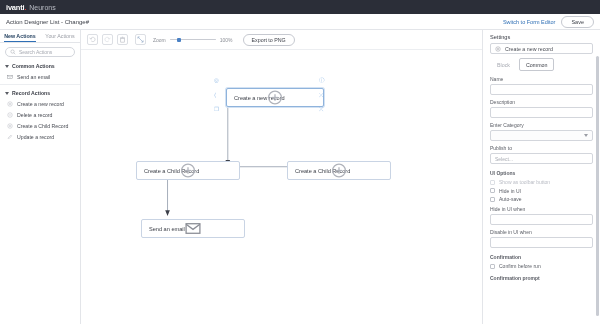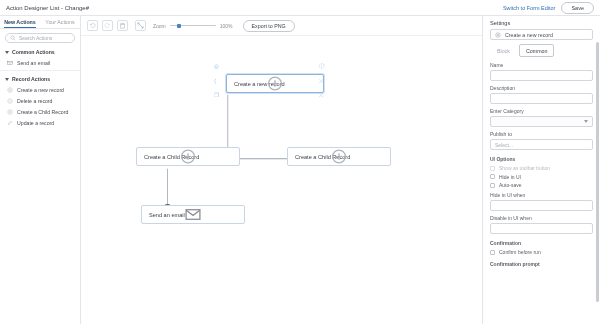--- a/index.html
+++ b/index.html
@@ -158,20 +158,24 @@
   .scrollbar {
     position: absolute; right: 1.5px; top: 26px; width: 2.5px; height: 260px;
     background: #c9ccd3; border-radius: 2px; cursor: pointer;
   }
 </style>
 </head>
 <body>
 
 <div class="app">
 
+  <div class="brandbar">
+    <span class="brand-ivanti"><span>ivanti</span><span class="brand-dot">.</span></span>
+    <span class="brand-neurons">Neurons</span>
+  </div>
 
   <div class="titlebar">
     <span class="crumb">Action Designer List - Change#</span>
     <span class="title-actions">
       <span class="link-btn">Switch to Form Editor</span>
       <span class="save-btn">Save</span>
     </span>
   </div>
 
   <div class="body">

